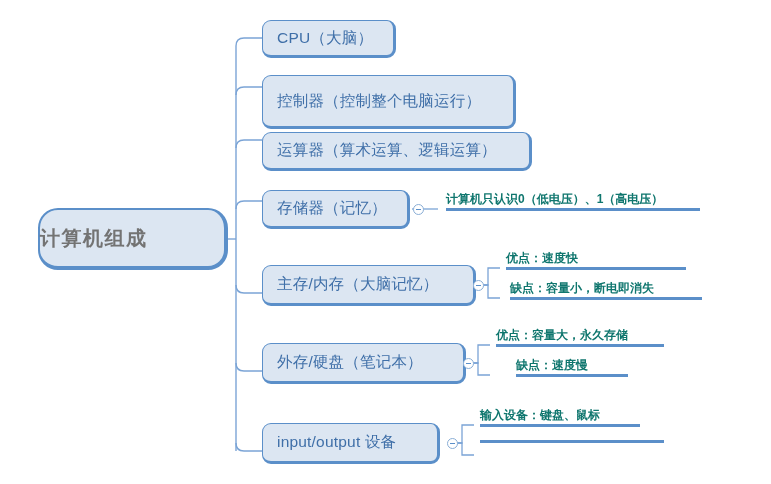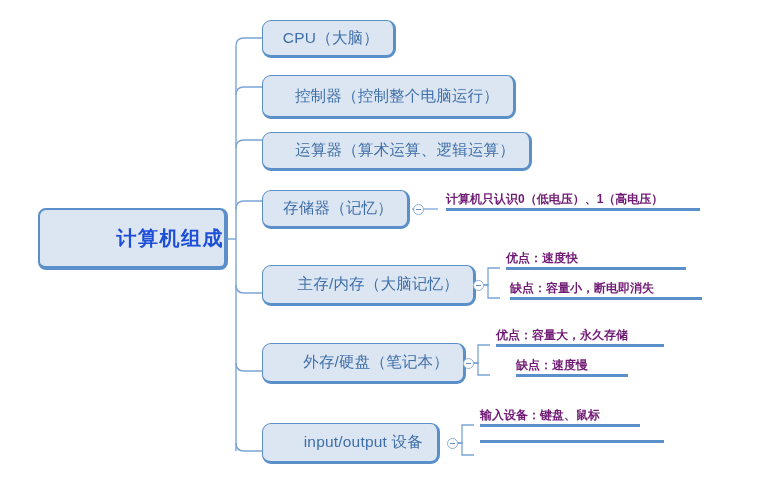--- a/index.html
+++ b/index.html
@@ -33,34 +33,34 @@
     position: absolute;
     box-sizing: border-box;
     background: #dce6f2;
     border: 1.5px solid #5b8fc9;
     border-right-width: 3px;
     border-bottom-width: 3px;
     border-radius: 9px;
     color: #3f6fa8;
     display: flex;
     align-items: center;
-    justify-content: flex-end;
+    justify-content: flex-start;
     white-space: nowrap;
     letter-spacing: 0.2px;
   }
 
   .node.root {
     background: #dce6f2;
     border: 2px solid #5b8fc9;
     border-right-width: 4px;
     border-bottom-width: 4px;
-    border-radius: 8px;
+    border-radius: 20px;
     font-size: 20px;
     font-weight: bold;
-    color: #1d4ed8;
+    color: #737373;
     letter-spacing: 1.5px;
   }
 
   .node.branch {
     font-size: 15.5px;
     font-weight: normal;
     padding: 0 14px;
   }
 
   
@@ -82,21 +82,21 @@
     height: 1px;
     background: #5b8fc9;
   }
 
   
   .leaf {
     position: absolute;
     white-space: nowrap;
     font-size: 12px;
     font-weight: bold;
-    color: #701a75;
+    color: #0f766e;
     letter-spacing: 0px;
     line-height: 14px;
   }
   .leaf .bar {
     display: block;
     height: 3px;
     background: #5b8fc9;
     margin-top: 2px;
   }
 </style>
@@ -137,21 +137,21 @@
   </svg>
 
   <div class="node root" style="left:38px; top:208px; width:190px; height:62px;">
     <span>计算机组成</span>
   </div>
 
   <div class="node branch" style="left:262px; top:20px; width:134px; height:38px;">
     <span>CPU（大脑）</span>
   </div>
 
-  <div class="node branch" style="left:262px; top:75px; width:254px; height:44px;">
+  <div class="node branch" style="left:262px; top:75px; width:254px; height:54px;">
     <span>控制器（控制整个电脑运行）</span>
   </div>
 
   <div class="node branch" style="left:262px; top:132px; width:270px; height:39px;">
     <span>运算器（算术运算、逻辑运算）</span>
   </div>
 
   <div class="node branch" style="left:262px; top:190px; width:148px; height:39px;">
     <span>存储器（记忆）</span>
   </div>

